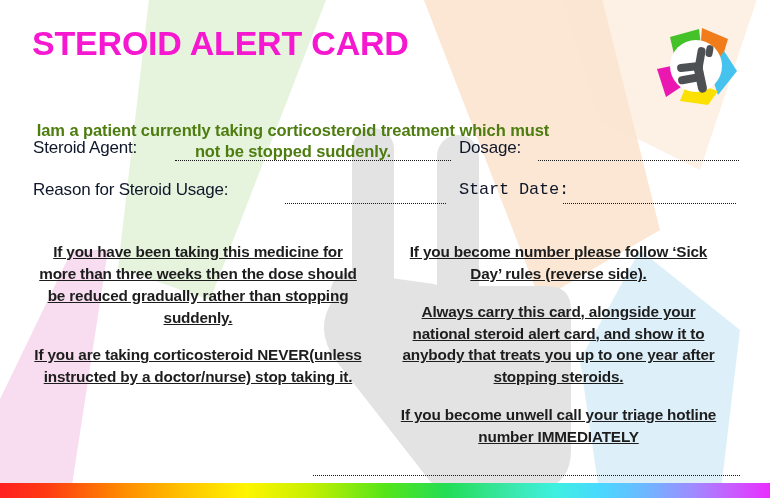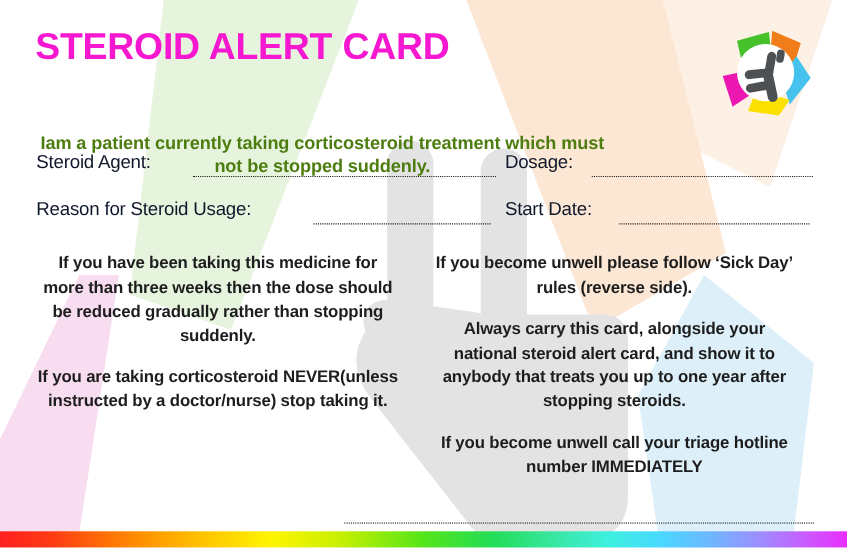--- a/index.html
+++ b/index.html
@@ -84,34 +84,34 @@
     height: 0;
   }
 
   #lbl-steroid-agent { left: 33px;  top: 138px; }
   #line-steroid-agent{ left: 175px; top: 160px; width: 276px; }
   #lbl-dosage        { left: 459px; top: 138px; }
   #line-dosage       { left: 538px; top: 160px; width: 201px; }
 
   #lbl-reason        { left: 33px;  top: 180px; }
   #line-reason       { left: 285px; top: 203px; width: 161px; }
-  #lbl-start-date    { left: 459px; top: 180px; }
+  #lbl-start-date    { left: 459px; top: 180px; font-family: Liberation Mono, monospace; }
   #line-start-date   { left: 563px; top: 203px; width: 173px; }
 
   
   .body-col {
     font-size: 15.3px;
     font-weight: bold;
     color: #1d1d1d;
     line-height: 1.43;
     letter-spacing: -0.15px;
   }
   #col-left  { left: 33px;  top: 225px; width: 330px; }
   #col-right { left: 396px; top: 225px; width: 325px; }
-  .body-col p { margin: 4px 0 16px 0; }
+  .body-col p { margin: 16px 0 16px 0; text-decoration: underline; }
   .body-col p:last-child { margin-bottom: 0; }
 
   
   #lbl-hotline  { left: 33px;  top: 452px; font-size: 17px; color:#111; white-space:nowrap; letter-spacing:-0.2px;margin-top:48px;}
   #line-hotline { left: 313px; top: 475px; width: 427px; }
 
   
   #rainbow {
     left: 0;
     bottom: 0;
@@ -192,21 +192,21 @@
 
     <div class="abs field-label" id="lbl-start-date">Start Date:</div>
     <div class="abs dotline" id="line-start-date"></div>
 
     <div class="abs body-col" id="col-left">
       <p>If you have been taking this medicine for more than three weeks then the dose should be reduced gradually rather than stopping suddenly.</p>
       <p>If you are taking corticosteroid NEVER(unless instructed by a doctor/nurse) stop taking it.</p>
     </div>
 
     <div class="abs body-col" id="col-right">
-      <p>If you become unwell please follow ‘Sick Day’ rules (reverse side).</p>
+      <p>If you become number please follow ‘Sick Day’ rules (reverse side).</p>
       <p>Always carry this card, alongside your national steroid alert card, and show it to anybody that treats you up to one year after stopping steroids.</p>
       <p>If you become unwell call your triage hotline number IMMEDIATELY</p>
     </div>
 
     <div class="abs field-label" id="lbl-hotline">My Triage Hotline Number:</div>
     <div class="abs dotline" id="line-hotline"></div>
 
     <div class="abs" id="rainbow"></div>
 
   </div>

